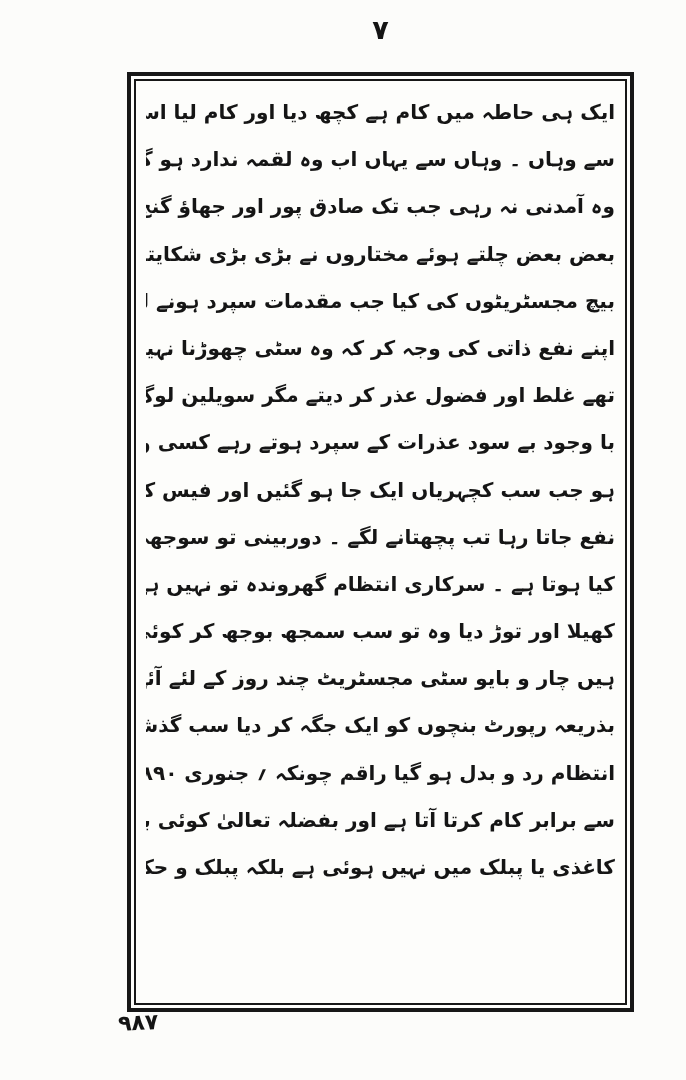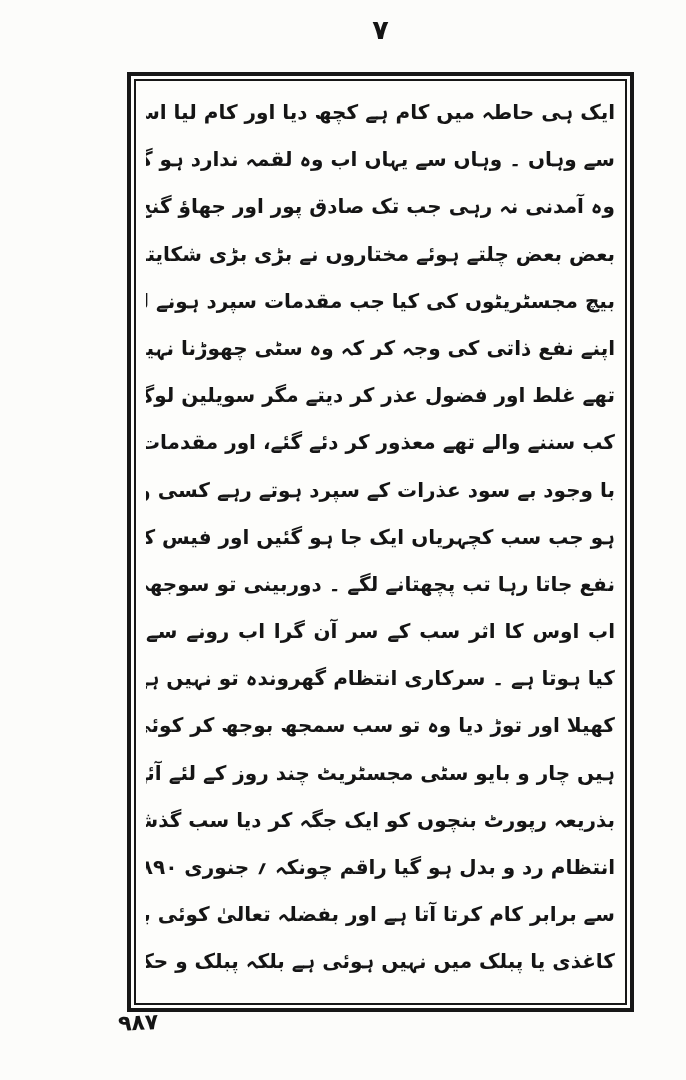--- a/index.html
+++ b/index.html
@@ -81,25 +81,23 @@
   <div class="frame">
     <div class="frame-inner">
       <div class="textblock">
         <div class="ms-line">ایک ہی حاطہ میں کام ہے کچھ دیا اور کام لیا اس اجلاس</div>
         <div class="ms-line">سے وہاں ۔ وہاں سے یہاں اب وہ لقمہ ندارد ہو گیا کسی کی</div>
         <div class="ms-line">وہ آمدنی نہ رہی جب تک صادق پور اور جھاؤ گنج رہا</div>
         <div class="ms-line">بعض بعض چلتے ہوئے مختاروں نے بڑی بڑی شکایتیں</div>
         <div class="ms-line">بیچ مجسٹریٹوں کی کیا جب مقدمات سپرد ہونے لگتے تو</div>
         <div class="ms-line">اپنے نفع ذاتی کی وجہ کر کہ وہ سٹی چھوڑنا نہیں چاہتے</div>
         <div class="ms-line">تھے غلط اور فضول عذر کر دیتے مگر سویلین لوگ</div>
-        <div class="ms-line">کب سننے والے تھے معذور کر دئے گئے، اور مقدمات</div>
         <div class="ms-line">با وجود بے سود عذرات کے سپرد ہوتے رہے کسی وجہ کر</div>
         <div class="ms-line">ہو جب سب کچہریاں ایک جا ہو گئیں اور فیس کا ڈبل</div>
         <div class="ms-line">نفع جاتا رہا تب پچھتانے لگے ۔ دوربینی تو سوجھی نہیں</div>
-        <div class="ms-line">اب اوس کا اثر سب کے سر آن گرا اب رونے سے</div>
         <div class="ms-line">کیا ہوتا ہے ۔ سرکاری انتظام گھروندہ تو نہیں ہے کہ</div>
         <div class="ms-line">کھیلا اور توڑ دیا وہ تو سب سمجھ بوجھ کر کوئی کام کرتے</div>
         <div class="ms-line">ہیں چار و بایو سٹی مجسٹریٹ چند روز کے لئے آئے اونہوں نے</div>
         <div class="ms-line">بذریعہ رپورٹ بنچوں کو ایک جگہ کر دیا سب گذشتہ</div>
         <div class="ms-line">انتظام رد و بدل ہو گیا راقم چونکہ ؍ جنوری ۱۸۹۰ء سنہ</div>
         <div class="ms-line">سے برابر کام کرتا آتا ہے اور بفضلہ تعالیٰ کوئی بدنامی</div>
         <div class="ms-line">کاغذی یا پبلک میں نہیں ہوئی ہے بلکہ پبلک و حکام</div>
       </div>
     </div>
   </div>

